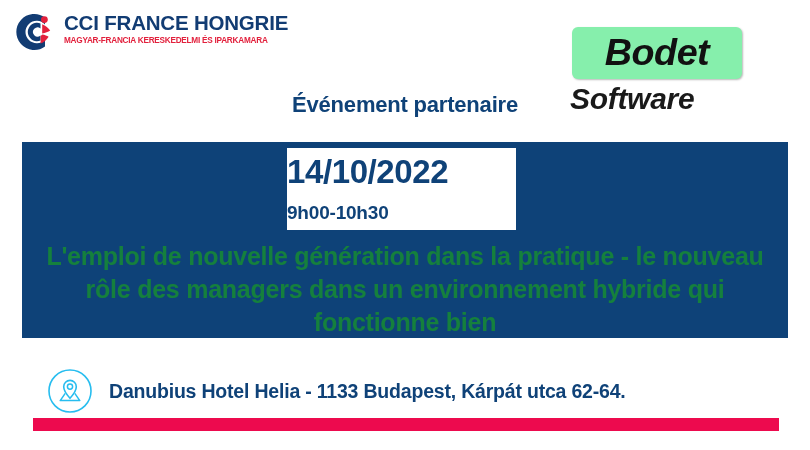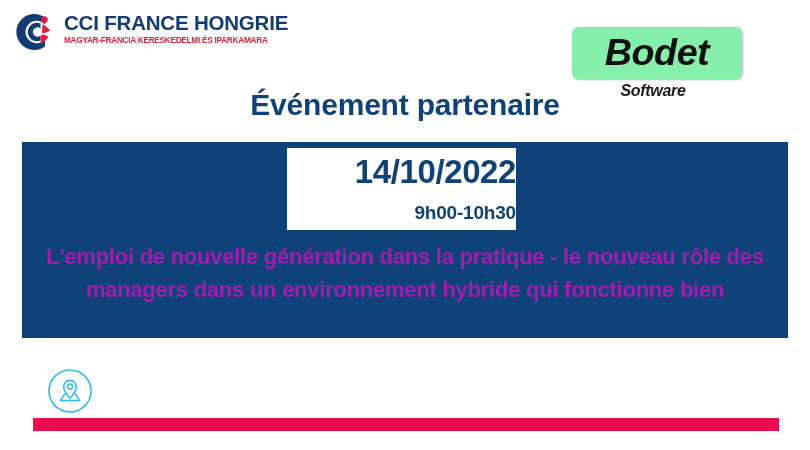--- a/index.html
+++ b/index.html
@@ -84,37 +84,37 @@
     font-weight: bold;
     font-style: italic;
     color: #111111;
     letter-spacing: -0.5px;
     transform: scaleX(1.02);
   }
   #bodet-sub {
     position: absolute;
     left: 0; top: 58px;
     width: 172px;
-    text-align: center;
+    text-align: left;
     padding-right: 6px;
     box-sizing: border-box;
-    font-size: 16px;
+    font-size: 30px;
     font-weight: bold;
     font-style: italic;
     color: #1A1A1A;
     letter-spacing: -0.3px;
   }
 
   
   #event-title {
     position: absolute;
     left: 0; top: 86px;
     width: 810px;
     text-align: center;
-    font-size: 30px;
+    font-size: 22px;
     font-weight: bold;
     color: #0F4278;
     letter-spacing: -0.2px;
     line-height: 38px;
   }
 
   
   #navy-panel {
     position: absolute;
     left: 22px; top: 142px;
@@ -123,21 +123,21 @@
   }
 
   
   #date-box {
     position: absolute;
     left: 287px; top: 148px;
     width: 229px; height: 82px;
     background: #FFFFFF;
     display: flex;
     flex-direction: column;
-    align-items: flex-end;
+    align-items: flex-start;
     justify-content: center;
   }
   #event-date {
     font-size: 33px;
     font-weight: bold;
     color: #0F4278;
     letter-spacing: -0.4px;
     line-height: 36px;
   }
   #event-time {
@@ -148,23 +148,23 @@
     line-height: 24px;
     margin-top: 11px;
   }
 
   
   #panel-description {
     position: absolute;
     left: 24px; top: 240px;
     width: 762px;
     text-align: center;
-    font-size: 22px;
-    font-weight: bold;
-    color: #a21caf;
+    font-size: 25px;
+    font-weight: bold;
+    color: #15803d;
     line-height: 33px;
     letter-spacing: -0.25px;
   }
 
   
   #venue-row {
     position: absolute;
     left: 47px; top: 368px;
     height: 46px;
     display: flex;
@@ -233,15 +233,16 @@
 
 <div id="venue-row">
   <div id="location-pin-icon">
     <svg width="46" height="46" viewBox="0 0 46 46" xmlns="http://www.w3.org/2000/svg">
       <circle cx="23" cy="23" r="21" fill="none" stroke="#27BDEF" stroke-width="1.6"></circle>
       <path d="M18.2 25.4 L13.2 32.6 L32.8 32.6 L27.8 25.4" fill="none" stroke="#27BDEF" stroke-width="1.5" stroke-linejoin="round"></path>
       <path d="M23 12.4 C19.5 12.4 16.7 15.2 16.7 18.7 C16.7 23.3 23 30.2 23 30.2 C23 30.2 29.3 23.3 29.3 18.7 C29.3 15.2 26.5 12.4 23 12.4 Z" fill="none" stroke="#27BDEF" stroke-width="1.6"></path>
       <circle cx="23" cy="18.6" r="2.6" fill="none" stroke="#27BDEF" stroke-width="1.5"></circle>
     </svg>
   </div>
+  <div id="venue-text">Danubius Hotel Helia - 1133 Budapest, Kárpát utca 62-64.</div>
 </div>
 
 <div id="bottom-bar"></div>
 
 </body></html>

